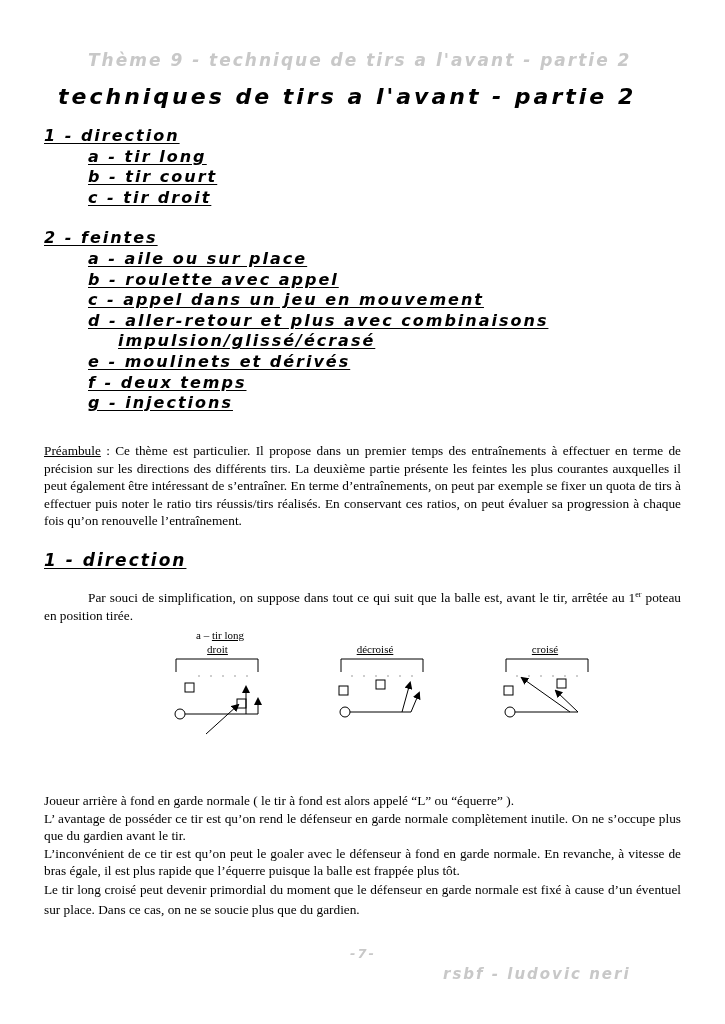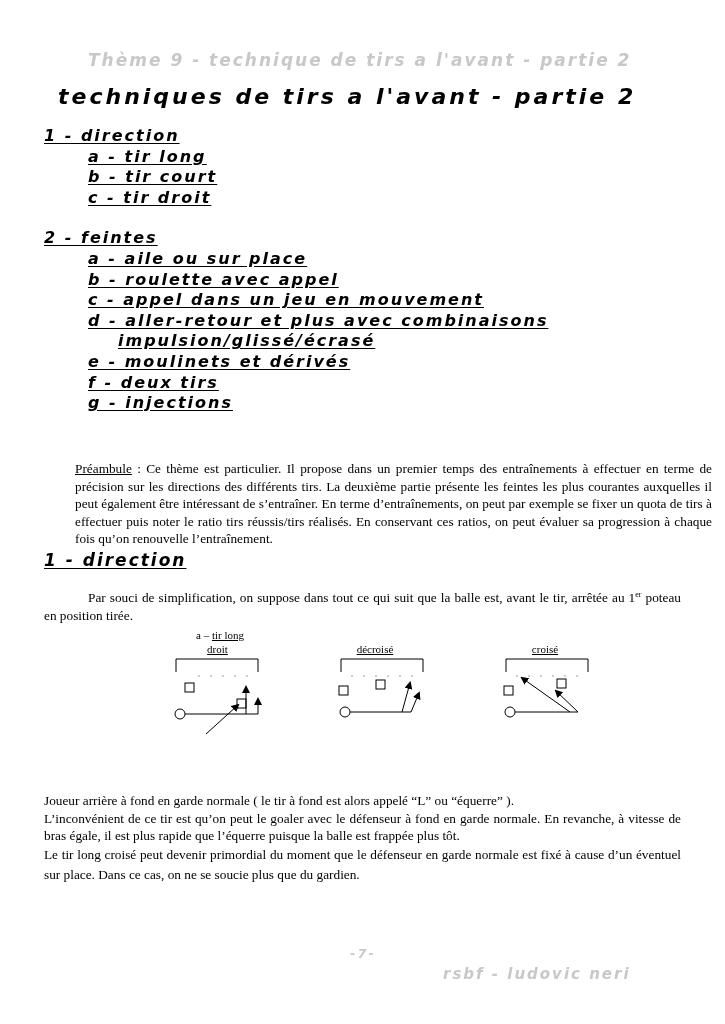--- a/index.html
+++ b/index.html
@@ -8,21 +8,21 @@
   .deco { font-family:"DejaVu Sans", sans-serif; font-weight:bold; font-style:italic;
           letter-spacing:2px; }
   #running-header { position:absolute; left:44px; top:50px; font-size:17px; color:#c8c8c8;margin-left:44px; }
   #doc-title { position:absolute; left:58px; top:84px; font-size:22px; color:#000; letter-spacing:3px; }
   .toc { position:absolute; left:44px; top:126px; font-size:16px; line-height:20.6px; }
   .toc .h { text-decoration:underline; text-underline-offset:2px; }
   .toc .sub { padding-left:44px; }
   .toc .sub2 { padding-left:74px; }
   .toc .gap { height:20px; }
   .para { position:absolute; left:44px; width:637px; font-size:13.3px; line-height:17.5px; text-align:justify; }
-  #preamble { top:460px;margin-left:31px; }
+  #preamble { top:442px; }
   .u { text-decoration:underline;text-align:center; }
   #sec-heading { position:absolute; left:44px; top:550px; font-size:17px; text-decoration:underline; text-underline-offset:2px; }
   #intro { top:586px; }
   #intro .indent { display:inline-block; width:44px; }
   sup { font-size:8px; }
   .diag-label { position:absolute; font-size:11px; text-align:center; }
   svg.diag { position:absolute; }
   #explain { top:756px;margin-top:36px; }
   #explain p { margin:0; }
   #page-num { position:absolute; left:350px; top:946px; font-size:13px; color:#c8c8c8; }
@@ -40,21 +40,21 @@
   <div class="sub"><span class="h">b - tir court</span></div>
   <div class="sub"><span class="h">c - tir droit</span></div>
   <div class="gap"></div>
   <div class="h">2 - feintes</div>
   <div class="sub"><span class="h">a - aile ou sur place</span></div>
   <div class="sub"><span class="h">b - roulette avec appel</span></div>
   <div class="sub"><span class="h">c - appel dans un jeu en mouvement</span></div>
   <div class="sub"><span class="h">d - aller-retour et plus avec combinaisons</span></div>
   <div class="sub2"><span class="h">impulsion/glissé/écrasé</span></div>
   <div class="sub"><span class="h">e - moulinets et dérivés</span></div>
-  <div class="sub"><span class="h">f - deux tirs</span></div>
+  <div class="sub"><span class="h">f - deux temps</span></div>
   <div class="sub"><span class="h">g - injections</span></div>
 </div>
 
 <div id="preamble" class="para"><span class="u">Préambule</span><span> : Ce thème est particulier. Il propose dans un premier temps des entraînements à effectuer en terme de précision sur les directions des différents tirs. La deuxième partie présente les feintes les plus courantes auxquelles il peut également être intéressant de s’entraîner. En terme d’entraînements, on peut par exemple se fixer un quota de tirs à effectuer puis noter le ratio tirs réussis/tirs réalisés. En conservant ces ratios, on peut évaluer sa progression à chaque fois qu’on renouvelle l’entraînement.</span></div>
 
 <div id="sec-heading" class="deco">1 - direction</div>
 
 <div id="intro" class="para"><span class="indent"></span><span>Par souci de simplification, on suppose dans tout ce qui suit que la balle est, avant le tir, arrêtée au 1</span><sup>er</sup><span> poteau en position tirée.</span></div>
 
 <div class="diag-label" style="left:190px;top:629px;width:60px;"><span>a – </span><span class="u">tir long</span></div>
@@ -128,18 +128,19 @@
   <rect x="4" y="31" width="9" height="9" fill="none" stroke="#000"></rect>
   <rect x="57" y="24" width="9" height="9" fill="none" stroke="#000"></rect>
   <circle cx="10" cy="57" r="5" fill="none" stroke="#000"></circle>
   <path d="M15,57 H78" stroke="#000" fill="none"></path>
   <path d="M70,57 L22,23" stroke="#000" marker-end="url(#ah3)"></path>
   <path d="M78,57 L56,36" stroke="#000" marker-end="url(#ah3)"></path>
 </svg>
 
 <div id="explain" class="para">
   <p>Joueur arrière à fond en garde normale ( le tir à fond est alors appelé “L” ou “équerre” ).</p>
+  <p>L’ avantage de posséder ce tir est qu’on rend le défenseur en garde normale complètement inutile. On ne s’occupe plus que du gardien avant le tir.</p>
   <p>L’inconvénient de ce tir est qu’on peut le goaler avec le défenseur à fond en garde normale. En revanche, à vitesse de bras égale, il est plus rapide que l’équerre puisque la balle est frappée plus tôt.</p>
   <p style="line-height:20px;">Le tir long croisé peut devenir primordial du moment que le défenseur en garde normale est fixé à cause d’un éventuel sur place. Dans ce cas, on ne se soucie plus que du gardien.</p>
 </div>
 
 <div id="page-num" class="deco">-7-</div>
 <div id="footer" class="deco">rsbf - ludovic neri</div>
 
 </body></html>

